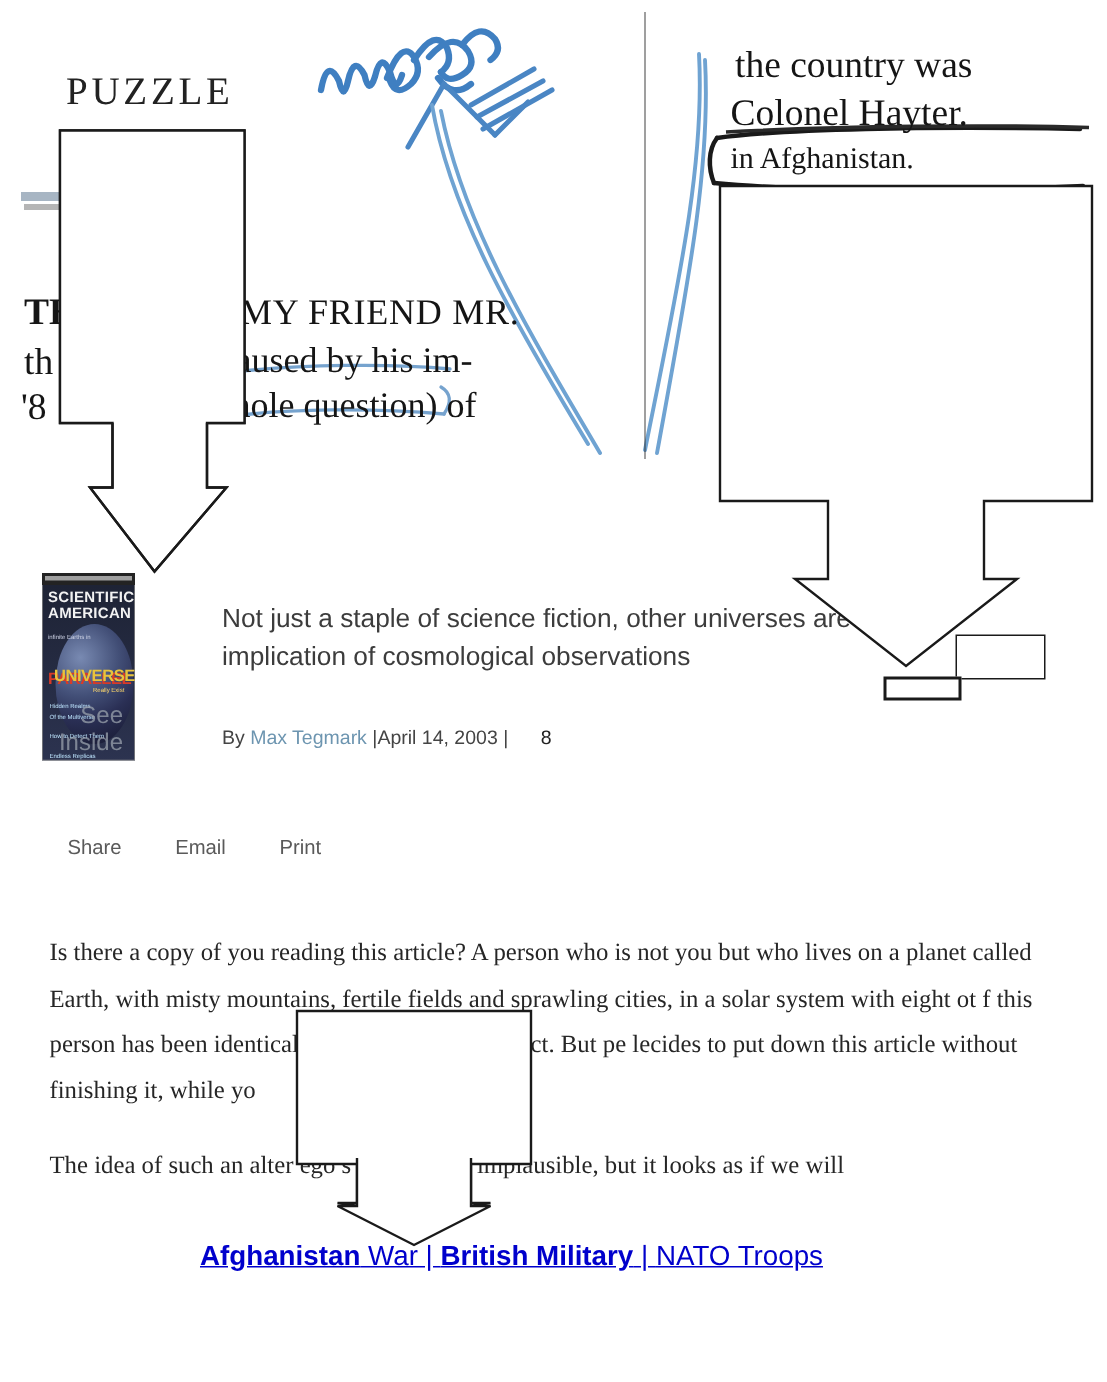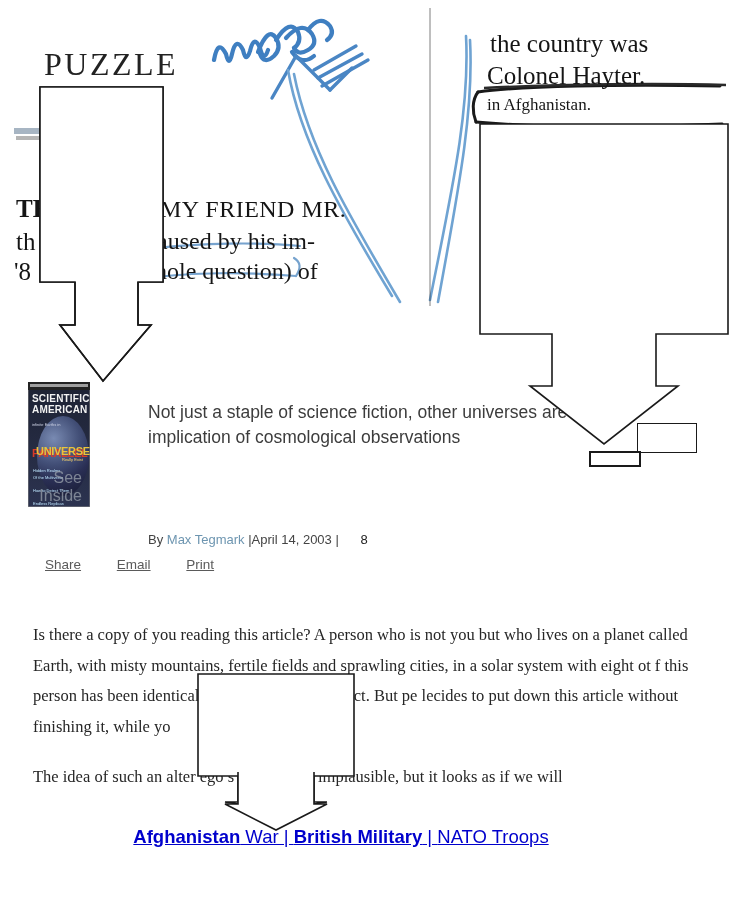--- a/index.html
+++ b/index.html
@@ -5,30 +5,30 @@
   html,body{margin:0;padding:0;background:#ffffff;}
   body{width:738px;height:921px;position:relative;overflow:hidden;
        font-family:"Liberation Serif",serif;color:#000;}
   .page{position:absolute;left:0;top:0;width:738px;height:921px;}
 
   
   .scan{position:absolute;left:0;top:0;width:738px;height:310px;overflow:hidden;}
   .scantxt{position:absolute;font-family:"Liberation Serif",serif;color:#1a1a1a;
            white-space:nowrap;}
 
-  .puzzle{left:44px;top:46px;font-size:32px;letter-spacing:2.5px;color:#222;}
+  .puzzle{left:44px;top:46px;font-size:26px;letter-spacing:2.5px;color:#222;}
   .frag-l1{left:16px;top:195px;font-size:25px;font-weight:bold;color:#151515;}
   .frag-l2{left:16px;top:228px;font-size:25px;color:#151515;}
   .frag-l3{left:14px;top:258px;font-size:25px;color:#151515;}
   .mid1{left:160px;top:196px;font-size:24px;letter-spacing:.5px;color:#151515;}
   .mid2{left:157px;top:228px;font-size:24px;color:#151515;}
   .mid3{left:155px;top:258px;font-size:24px;color:#151515;}
   .rt1{left:490px;top:30px;font-size:25px;color:#151515;}
   .rt2{left:487px;top:62px;font-size:25px;color:#151515;}
-  .rt3{left:487px;top:95px;font-size:17px;color:#151515;}
+  .rt3{left:487px;top:95px;font-size:20px;color:#151515;}
 
   .smudge{position:absolute;background:#4f6b88;opacity:.5;}
 
   
   .sa-cover{position:absolute;left:28px;top:382px;width:62px;height:125px;
             background:linear-gradient(#1d2233,#2c3350);overflow:hidden;
             box-shadow:0 0 0 0.5px #888 inset;}
   .sa-band{position:absolute;left:0;top:0;width:62px;height:8px;background:#232323;}
   .sa-band i{display:block;height:3px;margin:2px 2px;background:#c9c9c9;opacity:.75;}
   .sa-logo{position:absolute;left:4px;top:11px;font-family:"Liberation Sans",sans-serif;
@@ -47,28 +47,28 @@
   .sa-bul{position:absolute;left:5px;top:86px;font-family:"Liberation Sans",sans-serif;
           font-size:4px;line-height:6.5px;color:#bfe6ff;}
   .sa-foot{position:absolute;left:0;bottom:2px;width:54px;text-align:right;
            font-family:"Liberation Sans",sans-serif;font-size:16px;color:#9aa2ad;opacity:.75;}
 
   .art-title{position:absolute;left:146px;top:383px;font-family:"Liberation Serif",serif;
              font-weight:bold;font-size:35px;color:#3b3b3b;letter-spacing:-.4px;}
   .art-dek{position:absolute;left:148px;top:400px;width:520px;
            font-family:"Liberation Sans",sans-serif;font-size:17.5px;line-height:25px;color:#3c3c3c;}
   .art-by{position:absolute;left:148px;top:484px;font-family:"Liberation Sans",sans-serif;
-          font-size:13px;color:#444;margin-top:48px;}
+          font-size:13px;color:#444;}
   .art-by .au{color:#6d95b0;}
   .art-by .sep{color:#444;}
   .art-by .cm{margin-left:18px;color:#222;}
 
   .actions{position:absolute;left:45px;top:557px;
            font-family:"Liberation Sans",sans-serif;font-size:13.5px;color:#5a5a5a;}
-  .actions span{margin-right:32px;cursor:pointer;text-decoration:underline;}
+  .actions span{margin-right:32px;cursor:pointer;}
 
   
   .body-copy{position:absolute;left:33px;top:620px;width:660px;
              font-family:"Liberation Serif",serif;font-size:16.5px;line-height:30.5px;color:#262626;}
   .body-copy p{margin:0 0 20px 0;}
 
   
   .snip-link{position:absolute;left:0;top:826px;width:682px;text-align:center;
              font-family:"Liberation Sans",sans-serif;font-size:18.5px;color:#0000cc;}
   .snip-link a{color:#0000cc;text-decoration:underline;}

